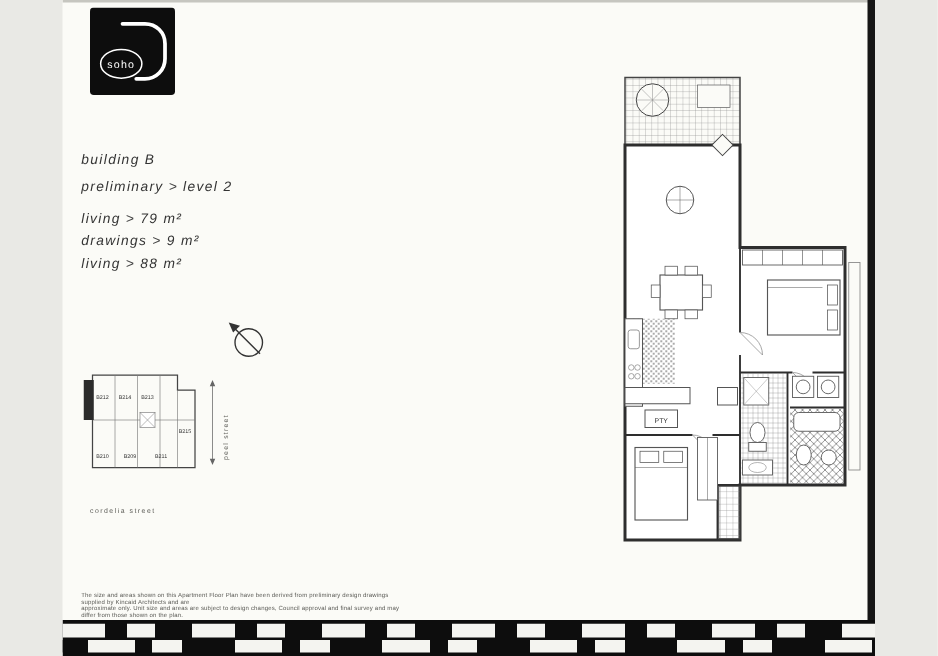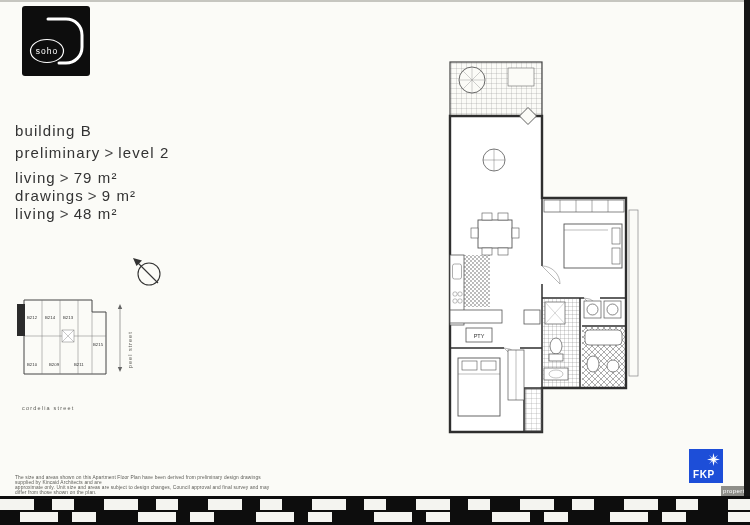--- a/index.html
+++ b/index.html
@@ -1,31 +1,31 @@
 <!DOCTYPE html>
 <html><head>
 <meta charset="utf-8">
 <style>
   html,body { margin:0; padding:0; background:#e9e9e5; }
   .page {
-    position:relative; width:750px; height:525px; margin:0 auto;
+    position:relative; width:650px; height:525px; margin:0 auto;
     background:#fbfbf7; overflow:hidden; color:#222;
     font-family:"Liberation Sans","DejaVu Sans",sans-serif;
   }
   .top-edge { position:absolute; left:0; top:0; width:100%; height:2px; background:#c6c6c0; }
 
   .logo { position:absolute; left:22px; top:6px; width:68px; height:70px; }
 
   .title {
     position:absolute; left:109px; top:46px;
     font-size:12.5px; font-weight:700; letter-spacing:2.2px; color:#2a2a2a;
     white-space:nowrap;
   }
 
-  .info { position:absolute; left:15px; font-size:15px; letter-spacing:1.1px; color:#333; white-space:nowrap; }
+  .info { position:absolute; left:15px; font-size:11px; letter-spacing:1.1px; color:#333; white-space:nowrap;font-style:italic; }
   .info .sep { margin:0 4px; color:#444; }
   .i-building { top:122px; }
   .i-avail { top:144px; }
   .i-living { top:169px; }
   .i-balcony { top:187px; }
   .i-total { top:205px; }
 
   .compass { position:absolute; left:128px; top:252px; }
   .keyplan { position:absolute; left:14px; top:286px; }
   .floorplan { position:absolute; left:436px; top:58px; }
@@ -92,21 +92,21 @@
     <span>preliminary</span><span class="sep">&gt;</span><span>level 2</span>
   </div>
 
   <div class="info i-living">
     <span>living</span><span class="sep">&gt;</span><span>79 m²</span>
   </div>
   <div class="info i-balcony">
     <span>drawings</span><span class="sep">&gt;</span><span>9 m²</span>
   </div>
   <div class="info i-total">
-    <span>living</span><span class="sep">&gt;</span><span>48 m²</span>
+    <span>living</span><span class="sep">&gt;</span><span>88 m²</span>
   </div>
 
   <svg class="compass" width="40" height="40" viewBox="0 0 40 40">
     <circle cx="21" cy="22" r="11" fill="none" stroke="#333" stroke-width="1.1"></circle>
     <line x1="30" y1="31" x2="9" y2="10" stroke="#333" stroke-width="1.1"></line>
     <polygon points="5,6 14,8.5 8.5,14" fill="#333"></polygon>
   </svg>
 
   <svg class="keyplan" width="135" height="130" viewBox="0 0 135 130">
     <path d="M10 14H78V26H92V88H10Z" fill="none" stroke="#444" stroke-width="1"></path>

